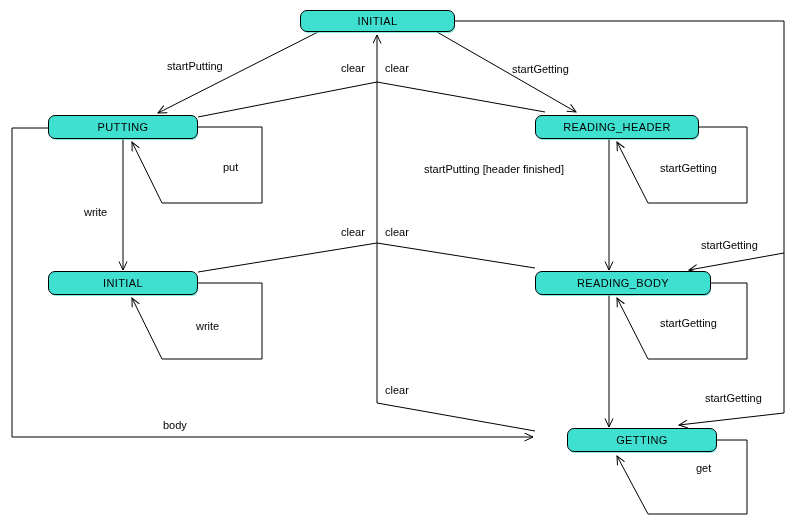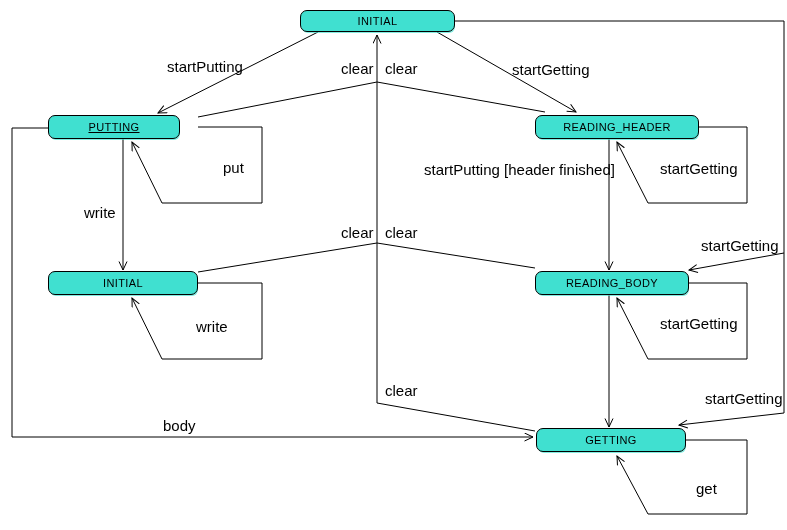--- a/index.html
+++ b/index.html
@@ -30,21 +30,21 @@
     display: flex;
     align-items: center;
     justify-content: center;
     font-size: 11px;
     letter-spacing: 0.4px;
     color: #000000;
     box-sizing: border-box;
   }
   .elabel {
     position: absolute;
-    font-size: 15px;
+    font-size: 11px;
     color: #000000;
     white-space: nowrap;
     line-height: 13px;
   }
 </style>
 </head>
 <body>
 
 <div class="canvas">
 
@@ -78,37 +78,37 @@
     <path d="M48,128 L12,128 L12,437 L533,437" marker-end="url(#arr)"></path>
 
     <path d="M198,127 L262,127 L262,203 L162,203 L132,142" marker-end="url(#arr)"></path>
     <path d="M198,283 L262,283 L262,359 L162,359 L132,298" marker-end="url(#arr)"></path>
     <path d="M685,127 L747,127 L747,203 L648,203 L617,142" marker-end="url(#arr)"></path>
     <path d="M685,283 L747,283 L747,359 L648,359 L617,298" marker-end="url(#arr)"></path>
     <path d="M685,440 L747,440 L747,514 L648,514 L617,456" marker-end="url(#arr)"></path>
   </svg>
 
   <div class="state" style="left:300px; top:10px;  width:155px; height:22px;">INITIAL</div>
-  <div class="state" style="left:48px;  top:115px; width:132px; height:24px;text-decoration:underline;">PUTTING</div>
+  <div class="state" style="left:48px;  top:115px; width:150px; height:24px;">PUTTING</div>
   <div class="state" style="left:535px; top:115px; width:164px; height:24px;">READING_HEADER</div>
   <div class="state" style="left:48px;  top:271px; width:150px; height:24px;">INITIAL</div>
-  <div class="state" style="left:535px; top:271px; width:154px; height:24px;">READING_BODY</div>
-  <div class="state" style="left:536px; top:428px; width:150px; height:24px;">GETTING</div>
+  <div class="state" style="left:535px; top:271px; width:176px; height:24px;">READING_BODY</div>
+  <div class="state" style="left:567px; top:428px; width:150px; height:24px;">GETTING</div>
 
   <span class="elabel" style="left:167px; top:60px;">startPutting</span>
   <span class="elabel" style="left:341px; top:62px;">clear</span>
   <span class="elabel" style="left:385px; top:62px;">clear</span>
   <span class="elabel" style="left:512px; top:63px;">startGetting</span>
   <span class="elabel" style="left:200px; top:161px;margin-left:23px;">put</span>
   <span class="elabel" style="left:660px; top:162px;">startGetting</span>
   <span class="elabel" style="left:84px;  top:206px;">write</span>
   <span class="elabel" style="left:424px; top:163px;">startPutting [header finished]</span>
   <span class="elabel" style="left:341px; top:226px;">clear</span>
   <span class="elabel" style="left:385px; top:226px;">clear</span>
   <span class="elabel" style="left:701px; top:239px;">startGetting</span>
   <span class="elabel" style="left:196px; top:320px;">write</span>
   <span class="elabel" style="left:660px; top:317px;">startGetting</span>
   <span class="elabel" style="left:385px; top:384px;">clear</span>
   <span class="elabel" style="left:705px; top:392px;">startGetting</span>
   <span class="elabel" style="left:163px; top:419px;">body</span>
-  <span class="elabel" style="left:696px; top:482px;">get</span>
+  <span class="elabel" style="left:696px; top:462px;">get</span>
 
 </div>
 
 </body></html>

